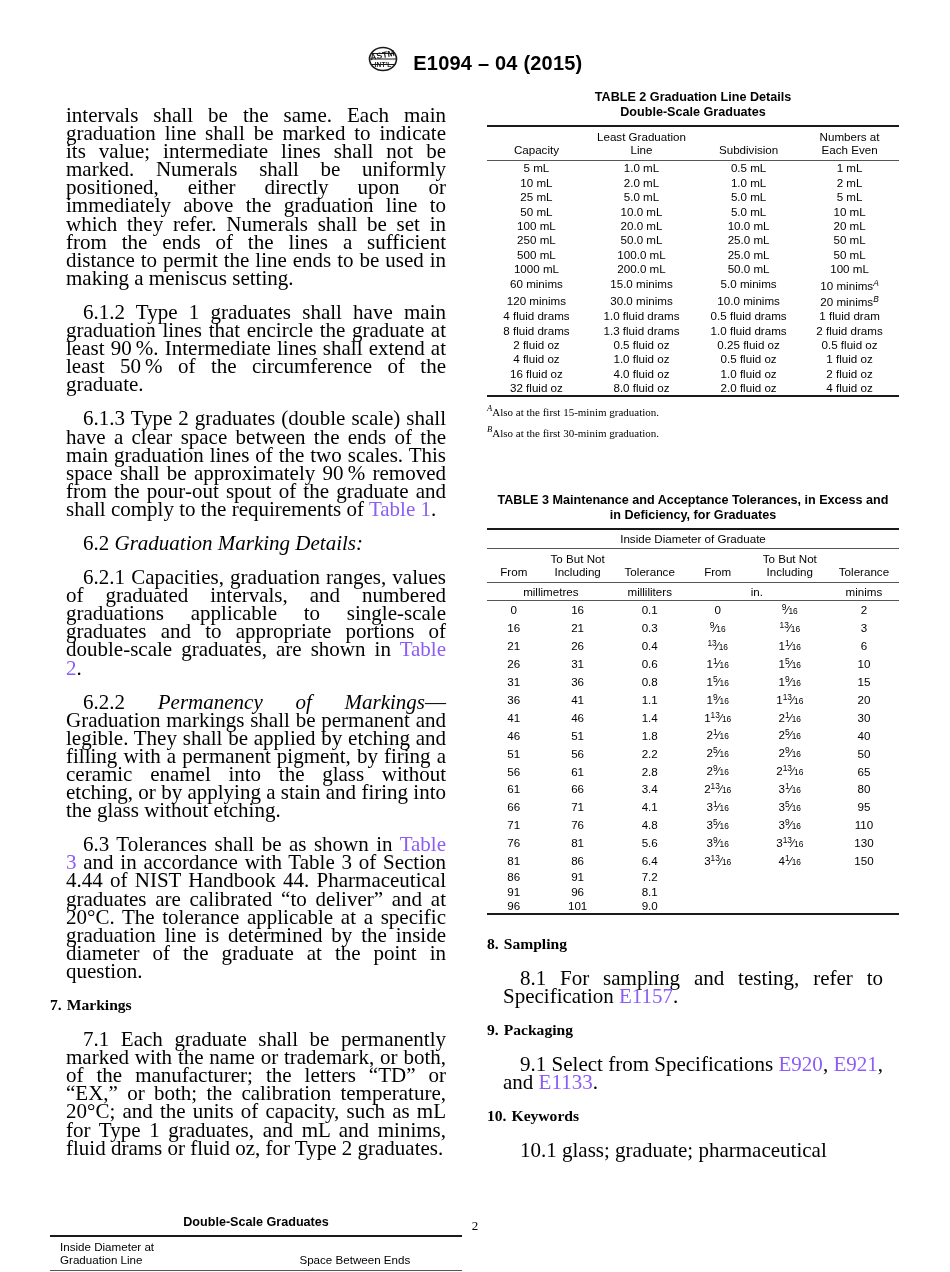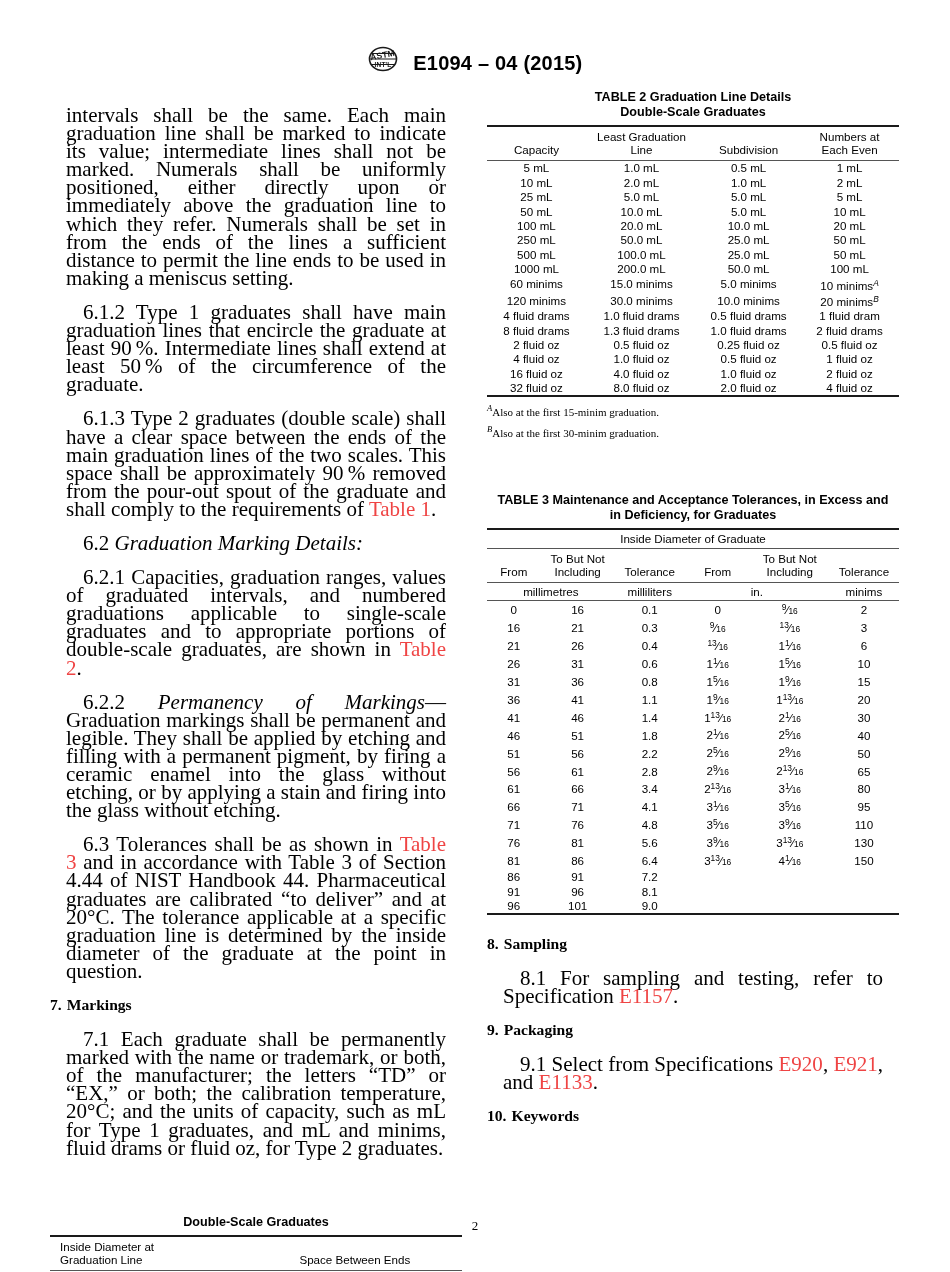--- a/index.html
+++ b/index.html
@@ -68,21 +68,21 @@
     text-justify: inter-word;
     hyphens: manual;
   }
   p.indent {
     text-indent: 17px;
   }
   p.gap {
     margin-top: 10px;
   }
   .ital { font-style: italic; }
-  .ref { color: #ef4444; }
+  .ref { color: #8b5cf6; }
   h3.section {
     margin: 15px 0 3px 0;
     font-size: 15.6px;
     font-weight: bold;
     font-family: "Liberation Serif", serif;
   }
   h3.section .num { margin-right: 5px; }
   .sec-tight { margin-top: 11px; }
 
   
@@ -562,19 +562,23 @@
         <span class="num">9.</span><span>Packaging</span>
       </h3>
       <p class="body indent">
         <span>9.1</span>
         <span>Select from Specifications </span><span class="ref">E920</span><span>, </span><span class="ref">E921</span><span>, and </span><span class="ref">E1133</span><span>.</span>
       </p>
 
       <h3 class="section sec-tight">
         <span class="num">10.</span><span>Keywords</span>
       </h3>
+      <p class="body indent">
+        <span>10.1</span>
+        <span>glass; graduate; pharmaceutical</span>
+      </p>
     </div>
 
   </div>
 
   <div class="page-num">2</div>
 
 </div>
 
 </body></html>

